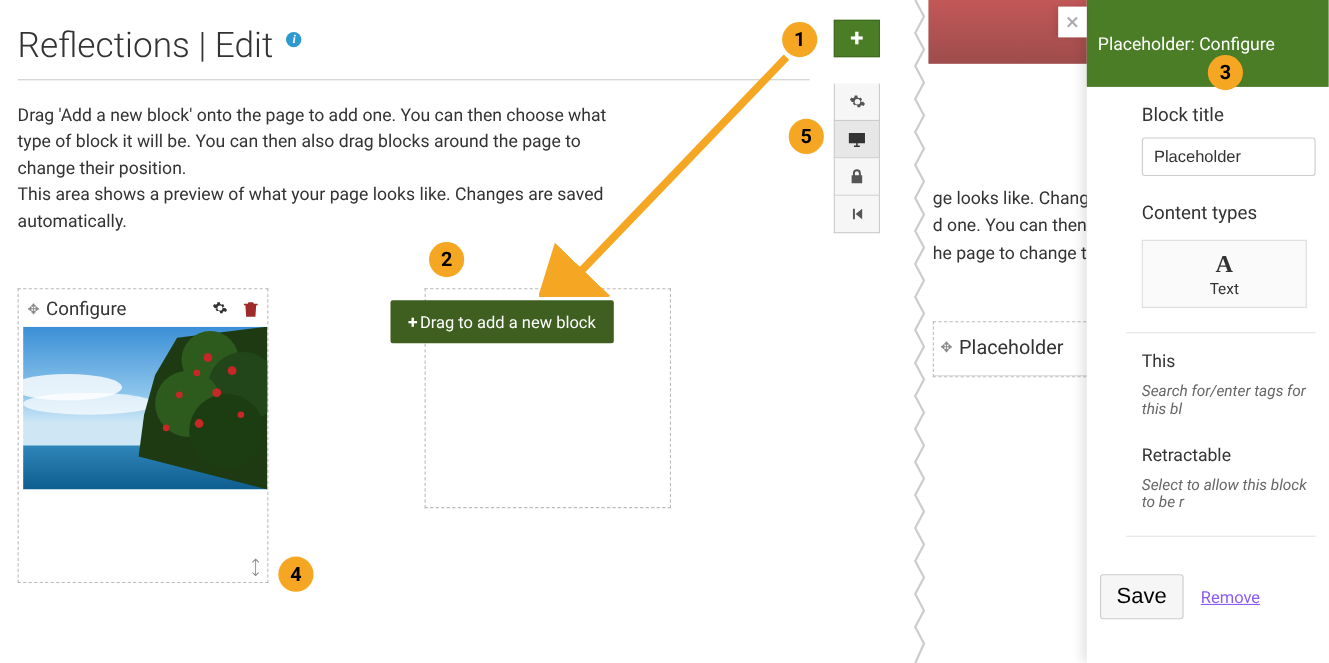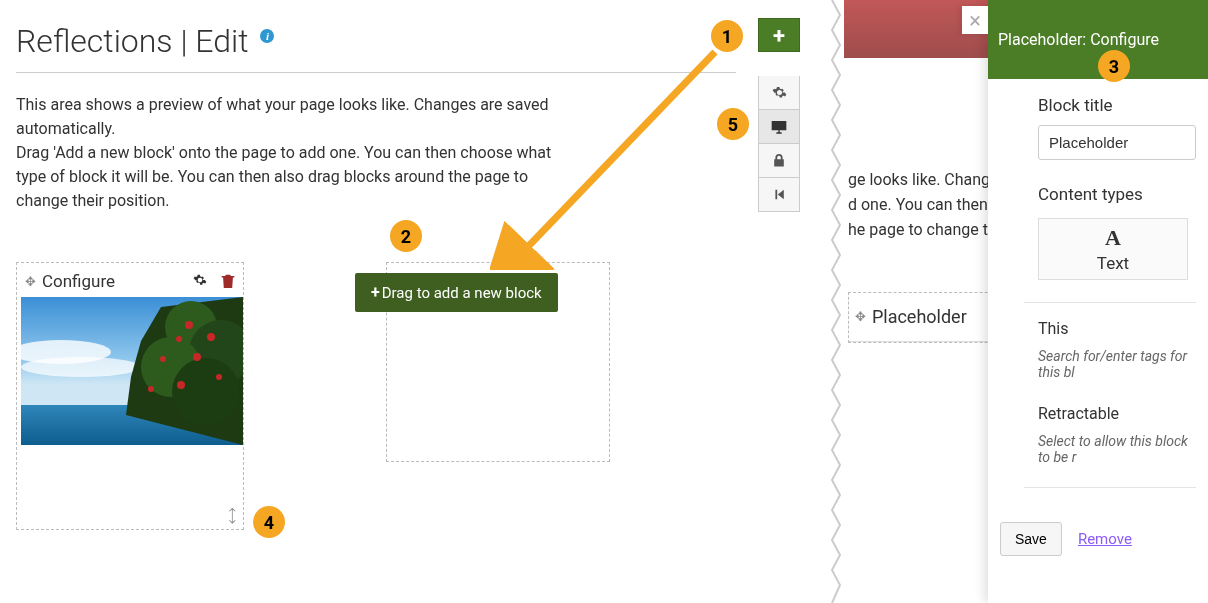--- a/index.html
+++ b/index.html
@@ -57,42 +57,42 @@
   
   .panel { position: absolute; left: 988px; top: 0; width: 220px; height: 603px; background: #fff; box-shadow: -4px 0 10px rgba(0,0,0,.12); }
   .panel .close { position: absolute; left: -26px; top: 6px; color: #aaa; font-size: 22px; cursor: pointer; background:#fff; width:26px; height:28px; display:flex; align-items:center; justify-content:center; box-shadow: -2px 0 6px rgba(0,0,0,.1);}
   .panel-header { background: #4b7d26; color: #fff; padding: 30px 10px; font-size: 16px; }
   .panel-body { padding: 16px 12px 10px 14px; margin-left: 36px; }
   .lbl { font-size: 17px; color: #333; margin-bottom: 10px; display:block;}
   .input { width: 100%; padding: 8px 10px; border: 1px solid #ccc; border-radius: 3px; font-size: 15px; color: #333; }
   .section { margin-top: 24px; }
   .tile { margin-top: 14px; width: 150px; height: 62px; border: 1px solid #ddd; background: #fafafa; display: flex; flex-direction: column; align-items: center; justify-content: center; gap: 2px; }
   .tile .icon { font-family: Georgia, "Times New Roman", serif; font-size: 22px; font-weight: bold; }
-  .tile .cap { font-size: 17px; }
+  .tile .cap { font-size: 14px; }
   .hint { font-style: italic; color: #666; font-size: 14px; margin-top: 6px; }
   .panel hr { border: none; border-top: 1px solid #e4e4e4; margin: 22px 0 16px -14px; width: calc(100% + 14px); }
   .panel-footer { padding: 8px 12px 14px; display: flex; align-items: center; gap: 16px; }
-  .btn-save { border: 1px solid #ccc; background: #f6f6f6; padding: 8px 14px; border-radius: 3px; font-size: 14px; cursor: pointer; }
+  .btn-save { border: 1px solid #ccc; background: #f6f6f6; padding: 8px 14px; border-radius: 3px; font-size: 20px; cursor: pointer; }
   .link-remove { color: #8b5cf6; text-decoration: underline; font-size: 15px; cursor: pointer; }
 
   .gear-icon, .trash-icon, .screen-icon, .lock-icon, .chevron-icon { display:inline-flex; }
 </style>
 </head>
 <body>
 <div class="page">
 
 <div class="left">
   <div class="title-row">
     <h1 class="page-title">Reflections | Edit</h1>
     <span class="info-icon">i</span>
   </div>
   <hr class="rule">
   <div class="desc">
+    <p>Drag 'Add a new block' onto the page to add one. You can then choose what type of block it will be. You can then also drag blocks around the page to change their position.</p>
     <p>This area shows a preview of what your page looks like. Changes are saved automatically.</p>
-    <p>Drag 'Add a new block' onto the page to add one. You can then choose what type of block it will be. You can then also drag blocks around the page to change their position.</p>
   </div>
 </div>
 
 <div class="toolbar">
   <div class="btn primary">+</div>
   <div class="btn">
     <span class="gear-icon">
       <svg width="15" height="15" viewBox="0 0 24 24">
             <path fill="#555" d="M12 8a4 4 0 100 8 4 4 0 000-8zm9 4a7 7 0 01-.1 1.2l2.1 1.6-2 3.4-2.5-1a7 7 0 01-2 .1l-.4 2.7h-4l-.4-2.7a7 7 0 01-2-1.1l-2.5 1-2-3.4 2.1-1.6A7 7 0 013 12a7 7 0 01.1-1.2L1 9.2l2-3.4 2.5 1a7 7 0 012-1.1L7.9 3h4l.4 2.7a7 7 0 012 1.1l2.5-1 2 3.4-2.1 1.6c.1.4.3.8.3 1.2z"></path>
           </svg>

